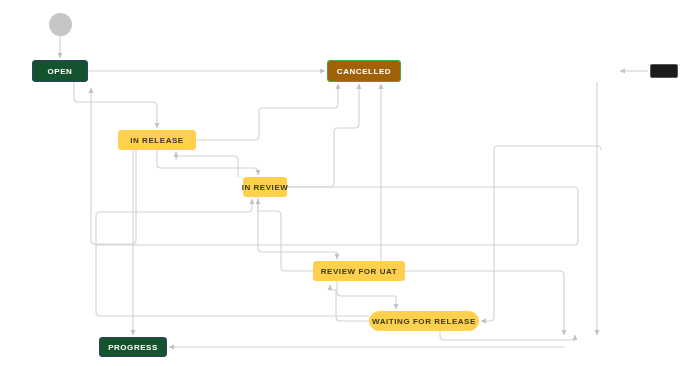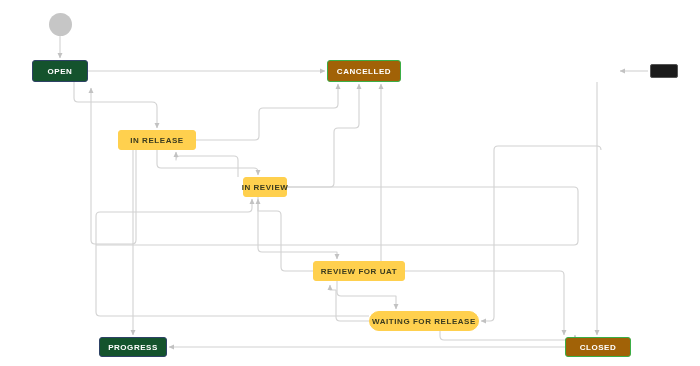--- a/index.html
+++ b/index.html
@@ -163,17 +163,14 @@
   </div>
 
   <div class="node node-status amber" style="left:369px; top:311px; width:110px; height:20px;border-radius:10px;">
     <span>WAITING FOR RELEASE</span>
   </div>
 
   <div class="node node-status blue" style="left:99px; top:337px; width:68px; height:20px;">
     <span>PROGRESS</span>
   </div>
 
-  <div class="node node-status green" style="left:565px; top:337px; width:66px; height:20px;">
-    <span>CLOSED</span>
-  </div>
 
 </div>
 
 </body></html>

